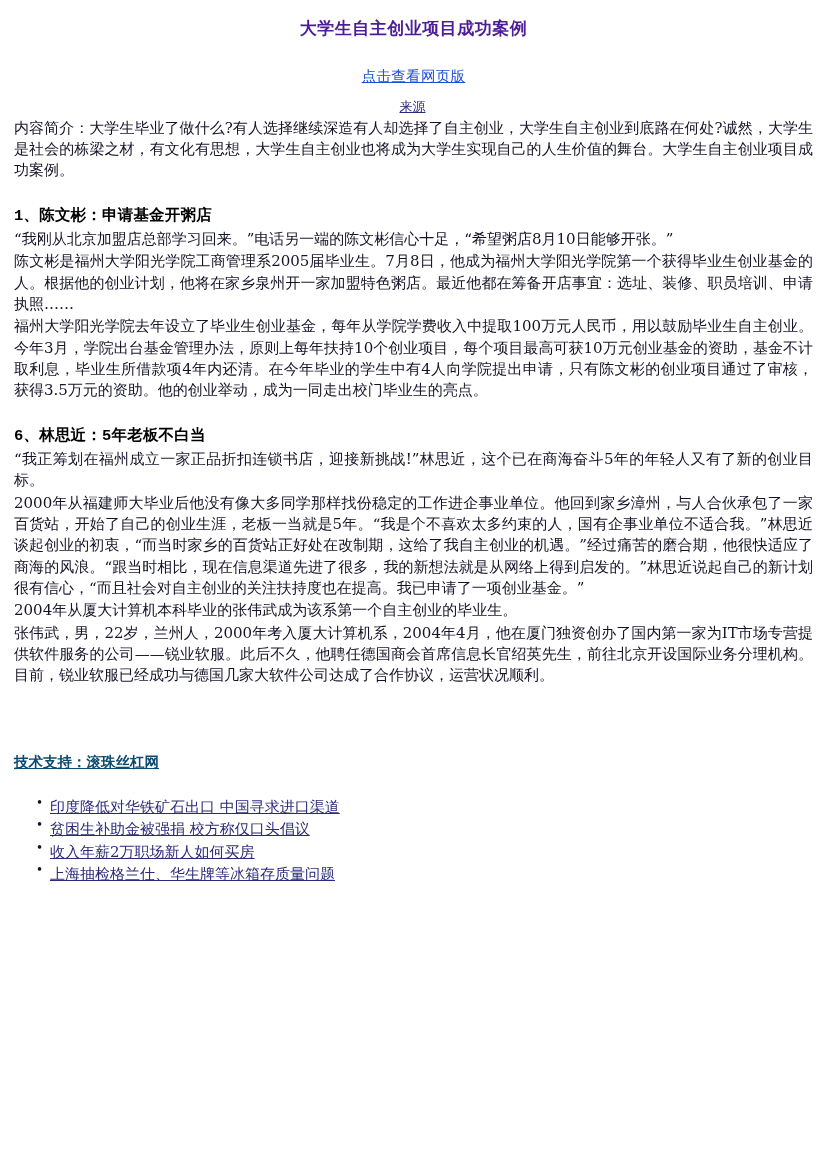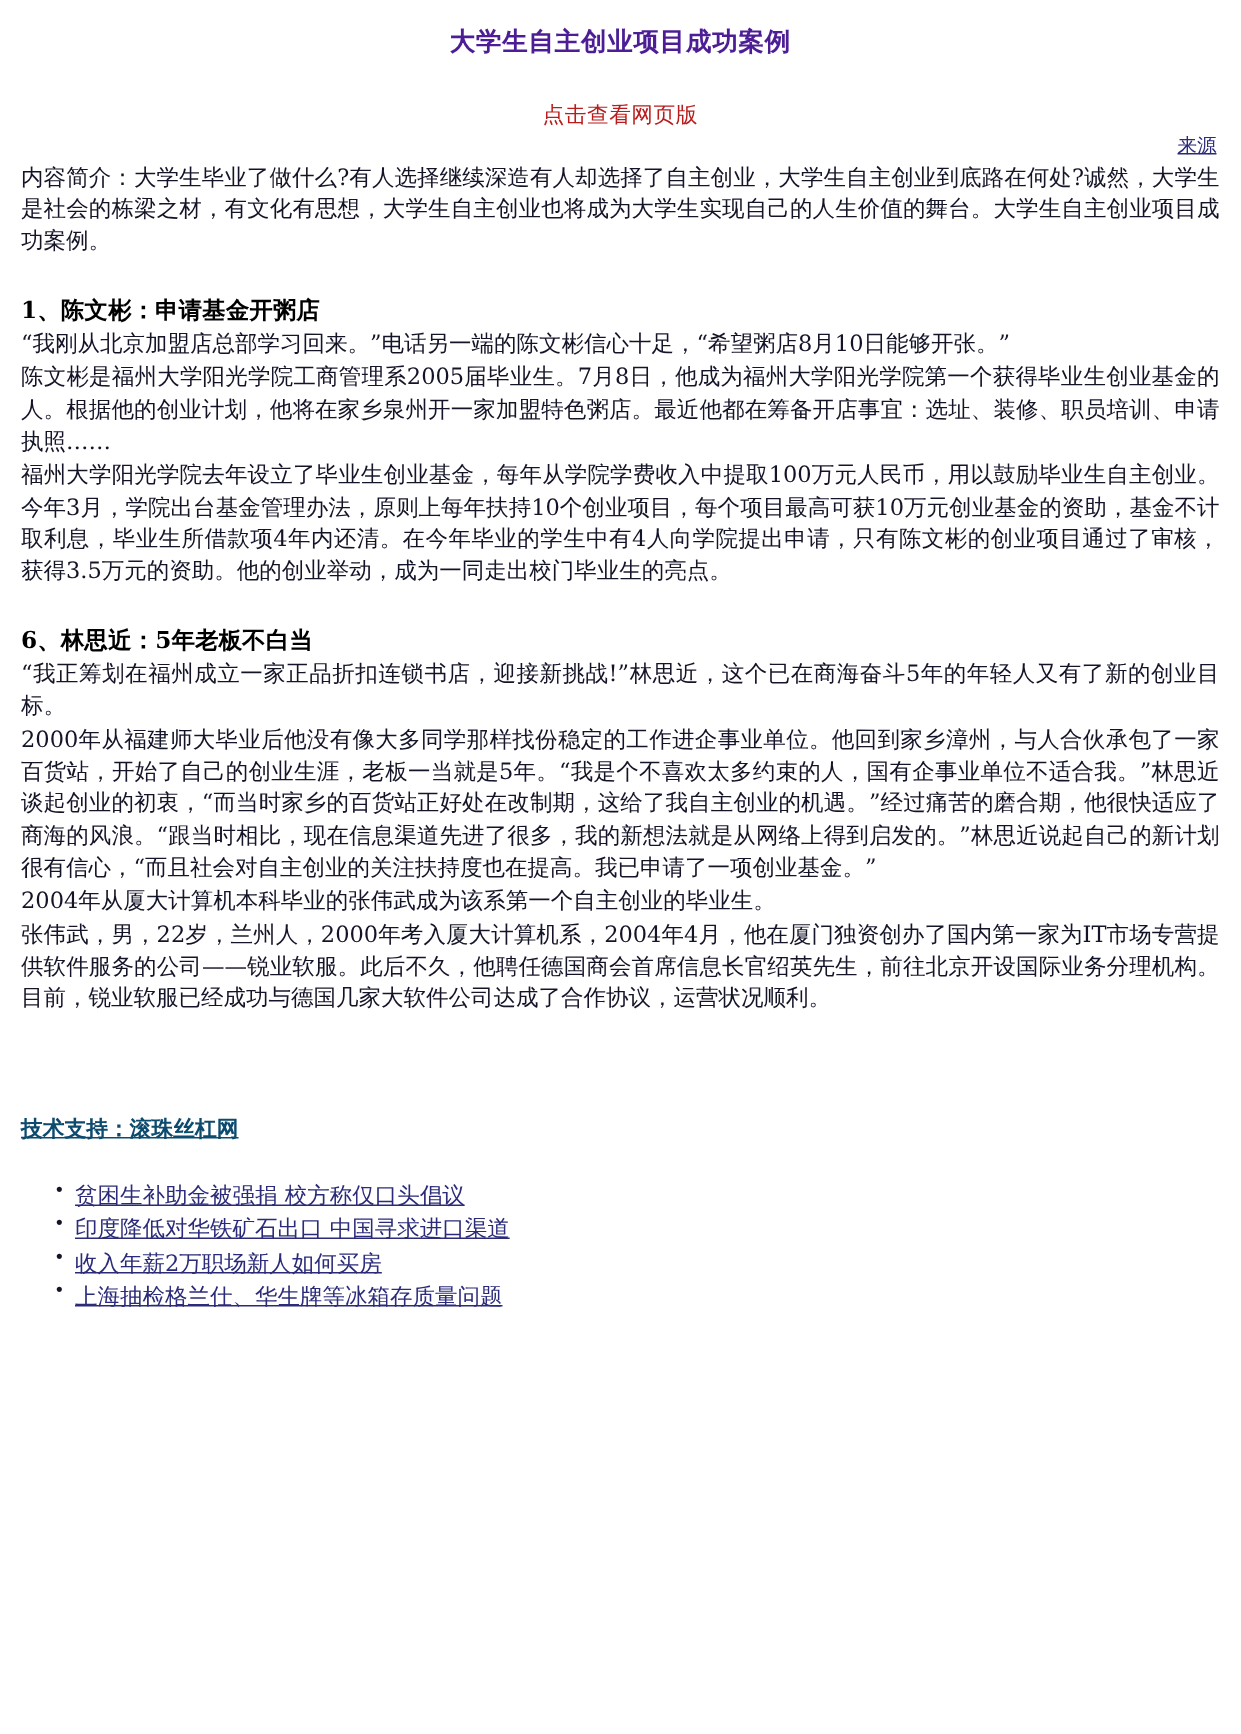--- a/index.html
+++ b/index.html
@@ -34,28 +34,30 @@
     line-height: 1.5;
   }
 
   
   .weblink-row {
     text-align: center;
     margin-top: 24px;
   }
   .weblink {
     font-size: 14.5px;
-    color: #b91c1c;
+    color: #1d4ed8;
+    text-decoration: underline;
     cursor: pointer;
     letter-spacing: 0.3px;
   }
 
   
   .source-row {
-    text-align: right;
+    text-align: center;
+    margin-top: 10px;
     padding-right: 2px;
   }
   .source-link {
     font-size: 13px;
     color: #2b2b7a;
     text-decoration: underline;
     cursor: pointer;
   }
 
   
@@ -75,20 +77,21 @@
   }
 
   
   h2.section {
     font-size: 15.5px;
     font-weight: bold;
     color: #000000;
     margin: 25px 0 0 0;
     line-height: 1.4;
     letter-spacing: 0.2px;
+    font-family: Liberation Mono, monospace;
   }
 
   
   .credit-row {
     margin-top: 66px;
   }
   .credit {
     font-size: 14.5px;
     font-weight: bold;
     color: #0c4a6e;
@@ -150,20 +153,20 @@
   <p class="body gap">2000年从福建师大毕业后他没有像大多同学那样找份稳定的工作进企事业单位。他回到家乡漳州，与人合伙承包了一家百货站，开始了自己的创业生涯，老板一当就是5年。“我是个不喜欢太多约束的人，国有企事业单位不适合我。”林思近谈起创业的初衷，“而当时家乡的百货站正好处在改制期，这给了我自主创业的机遇。”经过痛苦的磨合期，他很快适应了商海的风浪。“跟当时相比，现在信息渠道先进了很多，我的新想法就是从网络上得到启发的。”林思近说起自己的新计划很有信心，“而且社会对自主创业的关注扶持度也在提高。我已申请了一项创业基金。”</p>
 
   <p class="body gap">2004年从厦大计算机本科毕业的张伟武成为该系第一个自主创业的毕业生。</p>
   <p class="body gap">张伟武，男，22岁，兰州人，2000年考入厦大计算机系，2004年4月，他在厦门独资创办了国内第一家为IT市场专营提供软件服务的公司——锐业软服。此后不久，他聘任德国商会首席信息长官绍英先生，前往北京开设国际业务分理机构。目前，锐业软服已经成功与德国几家大软件公司达成了合作协议，运营状况顺利。</p>
 
   <div class="credit-row">
     <span class="credit">技术支持：滚珠丝杠网</span>
   </div>
 
   <ul class="newslist">
+    <li><a>印度降低对华铁矿石出口 中国寻求进口渠道</a></li>
     <li><a>贫困生补助金被强捐 校方称仅口头倡议</a></li>
-    <li><a>印度降低对华铁矿石出口 中国寻求进口渠道</a></li>
     <li><a>收入年薪2万职场新人如何买房</a></li>
     <li><a>上海抽检格兰仕、华生牌等冰箱存质量问题</a></li>
 
   </ul>
 
 </div>
 
 </body></html>

